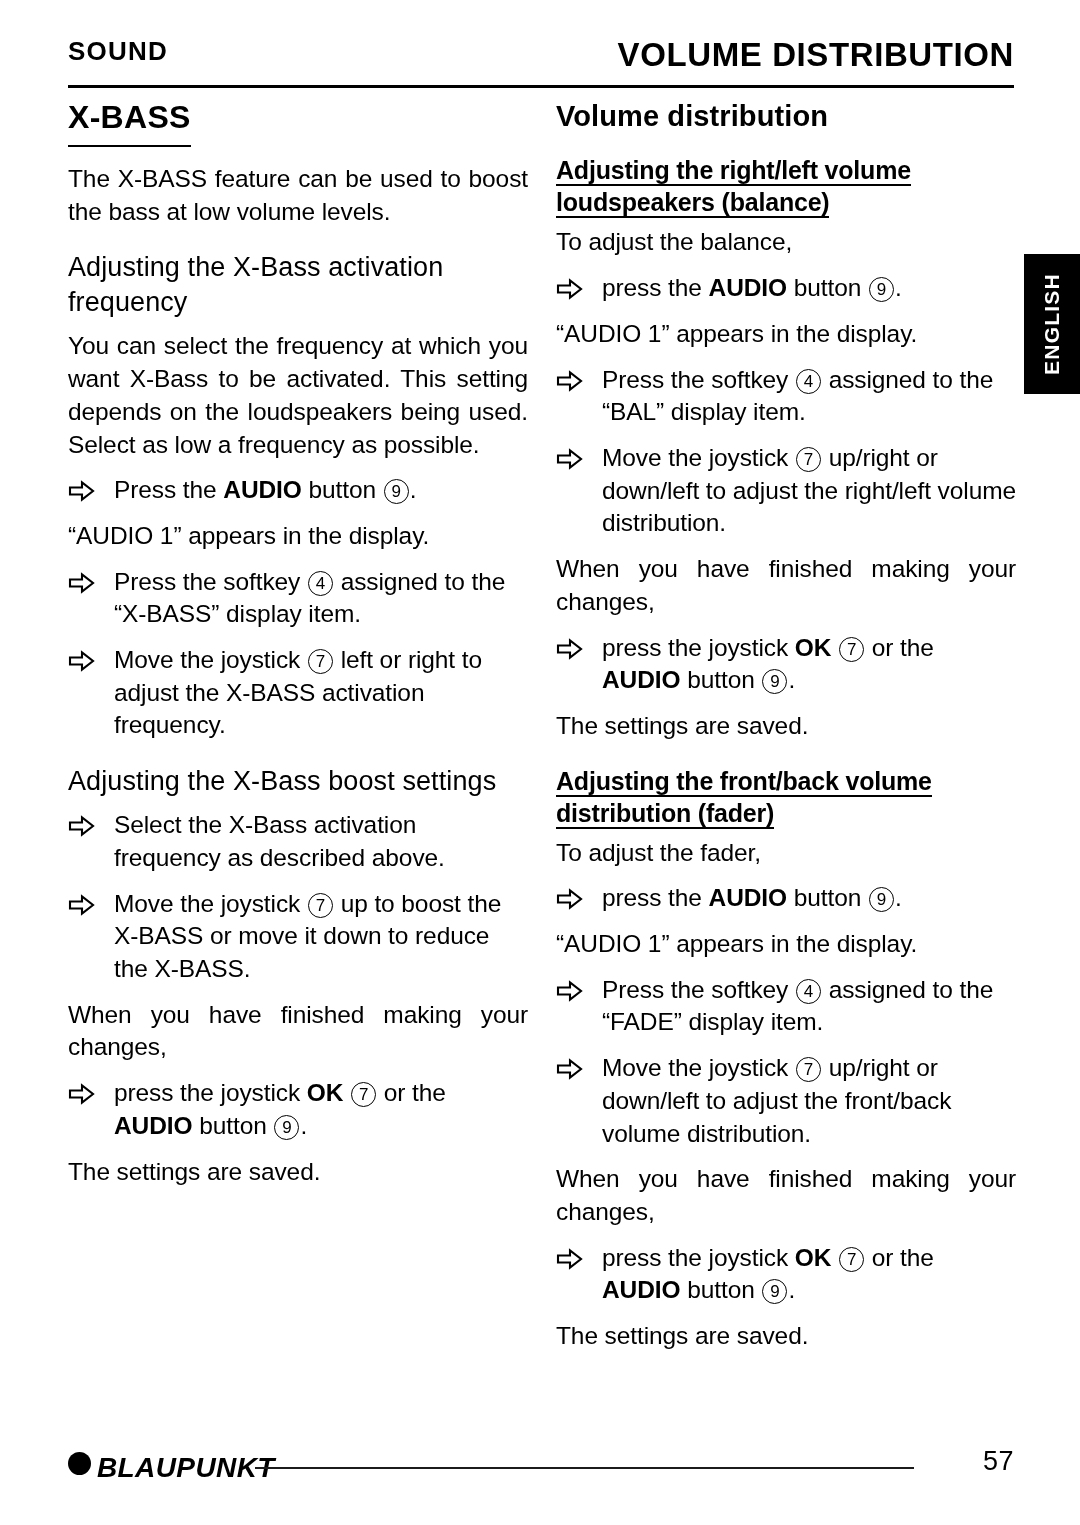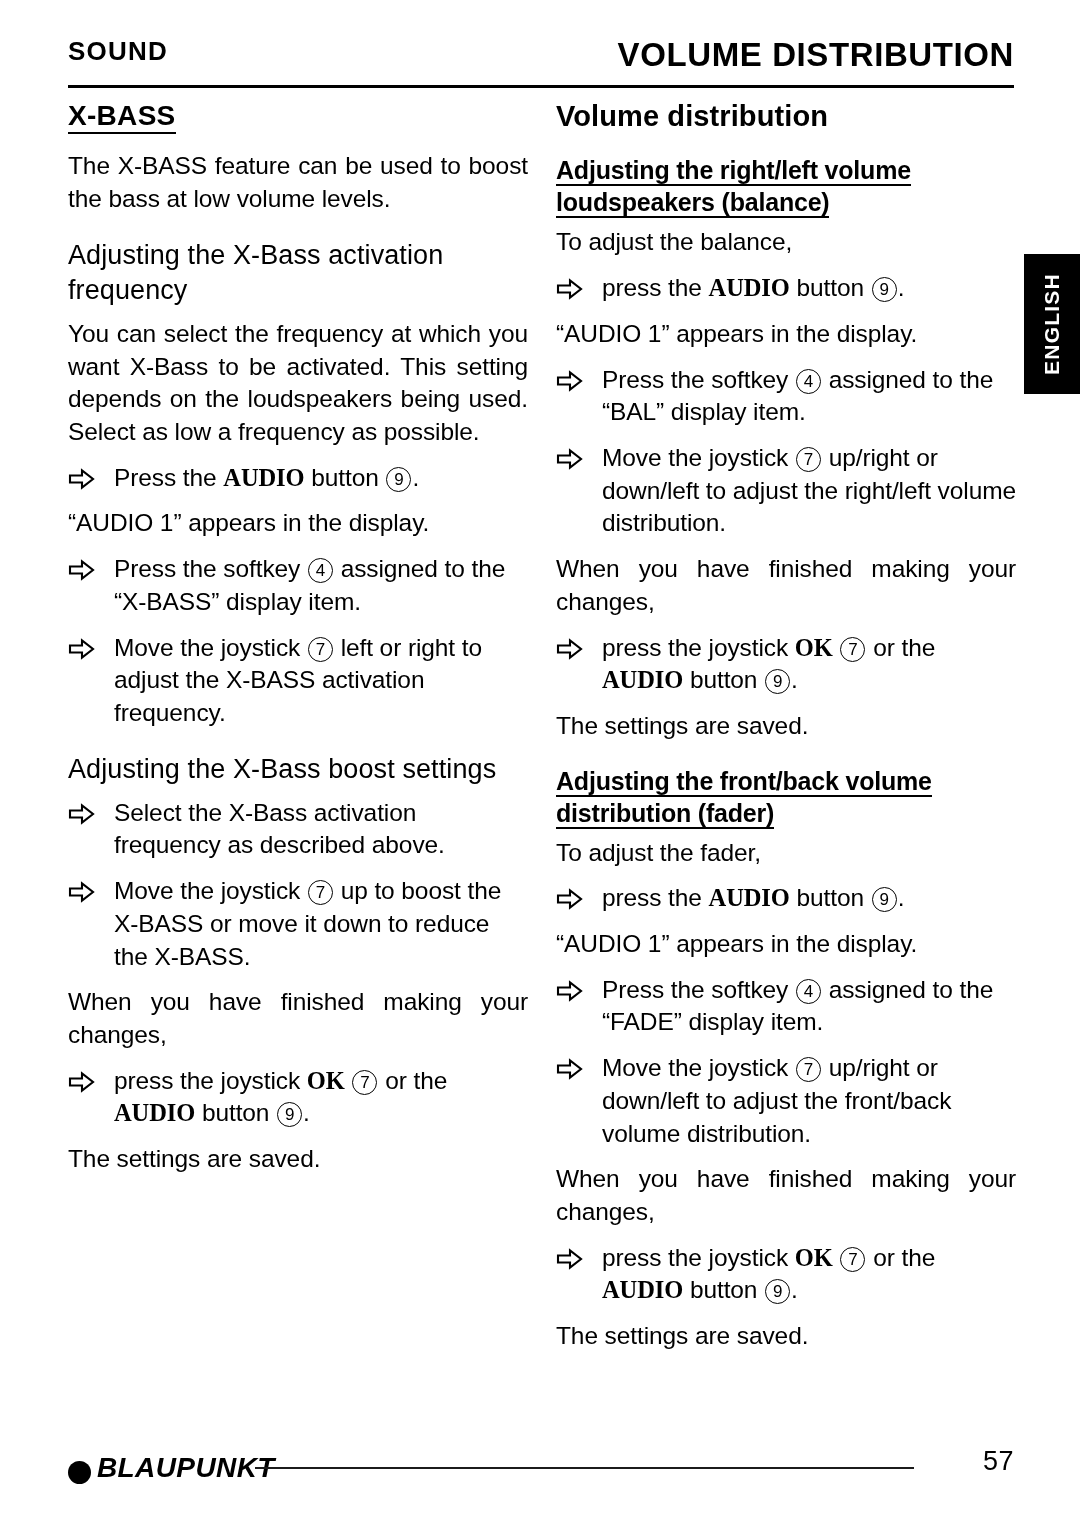--- a/index.html
+++ b/index.html
@@ -61,28 +61,28 @@
   .col {
     position: absolute;
     top: 100px;
     width: 460px;
   }
   .col-left  { left: 68px; }
   .col-right { left: 556px; }
 
   
   .h-under {
-    font-size: 28px;
+    font-size: 32px;
     font-weight: bold;
     letter-spacing: 0.3px;
     margin: 0 0 16px 0;
     line-height: 1.12;
     display: inline-block;
     border-bottom: 2.5px solid #000;
-    padding-bottom: 1px;
+    padding-bottom: 9px;
   }
   .h-plain {
     font-size: 29px;
     font-weight: bold;
     letter-spacing: 0.1px;
     margin: 0 0 18px 0;
     line-height: 1.12;
   }
   .subh {
     font-size: 27px;
@@ -131,21 +131,21 @@
   .arrow {
     position: absolute;
     left: 0;
     top: 6px;
     width: 27px;
     height: 22px;
     display: inline-block;
   }
   .arrow svg { display: block; }
 
-  b, strong { font-weight: bold; font-family: Liberation Serif, serif; }
+  b, strong { font-weight: bold; }
 
   
   .keynum {
     display: inline-block;
     width: 25px;
     height: 25px;
     line-height: 24px;
     border: 1.6px solid #000;
     border-radius: 50%;
     text-align: center;
@@ -184,21 +184,21 @@
     left: 68px;
     top: 1452px;
     width: 946px;
     height: 44px;
   }
   .brand {
     position: absolute;
     left: 0;
     top: 0;
     display: flex;
-    align-items: flex-end;
+    align-items: flex-start;
     gap: 6px;
   }
   .brand-dot {
     width: 23px;
     height: 23px;
     border-radius: 50%;
     background: #000;
     display: inline-block;
   }
   .brand-name {

